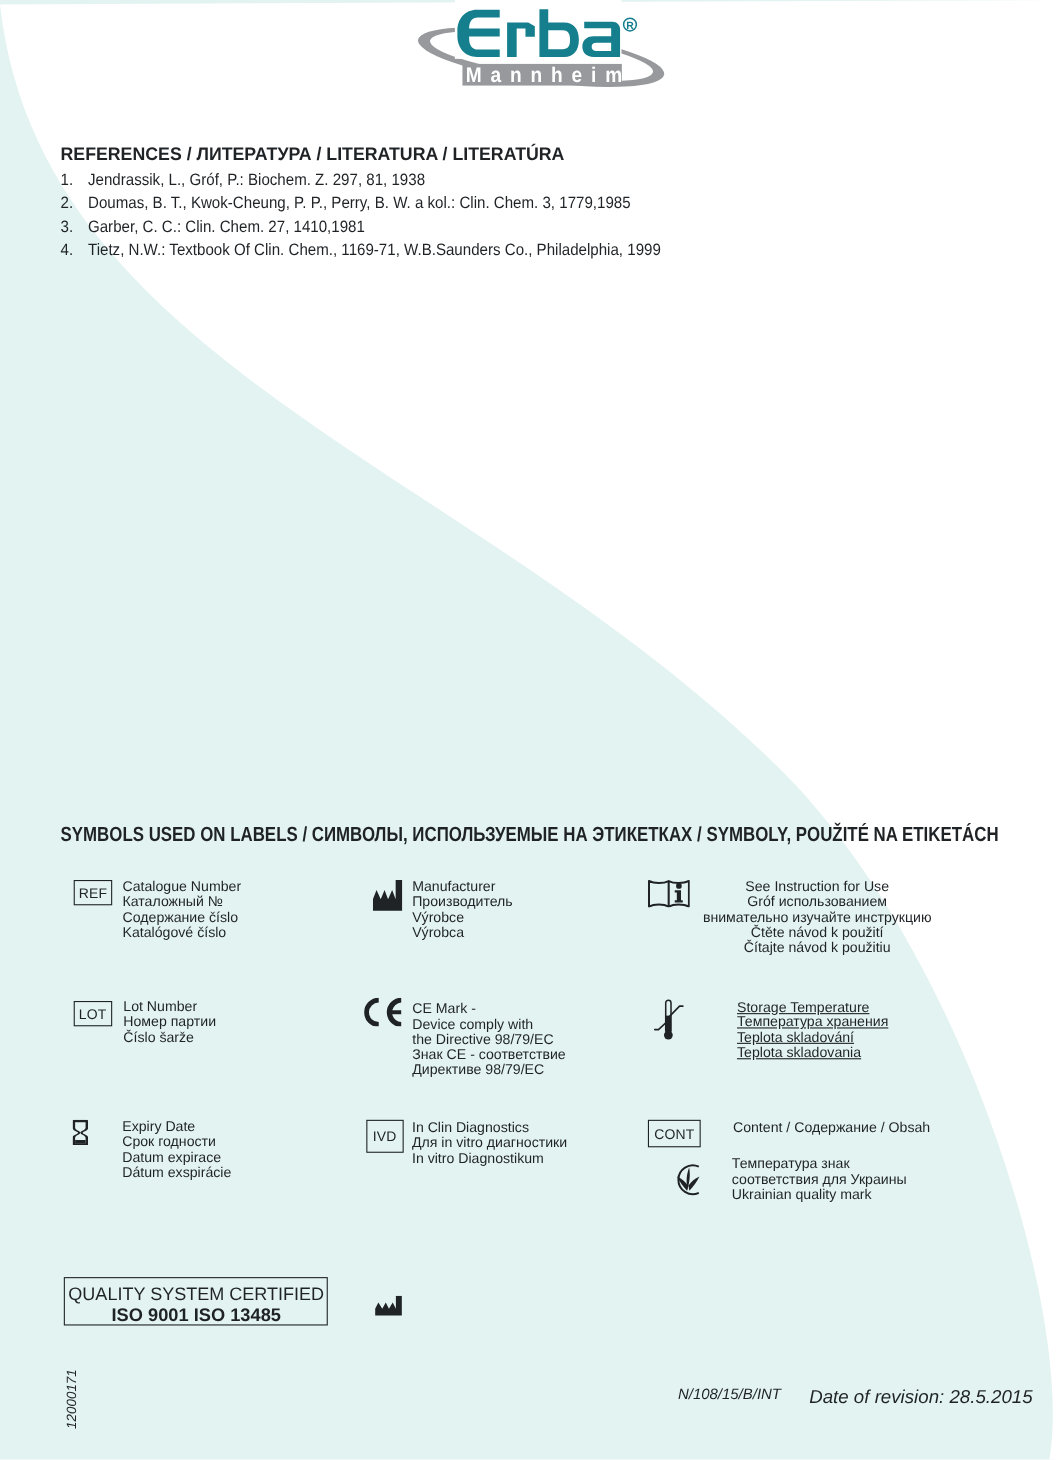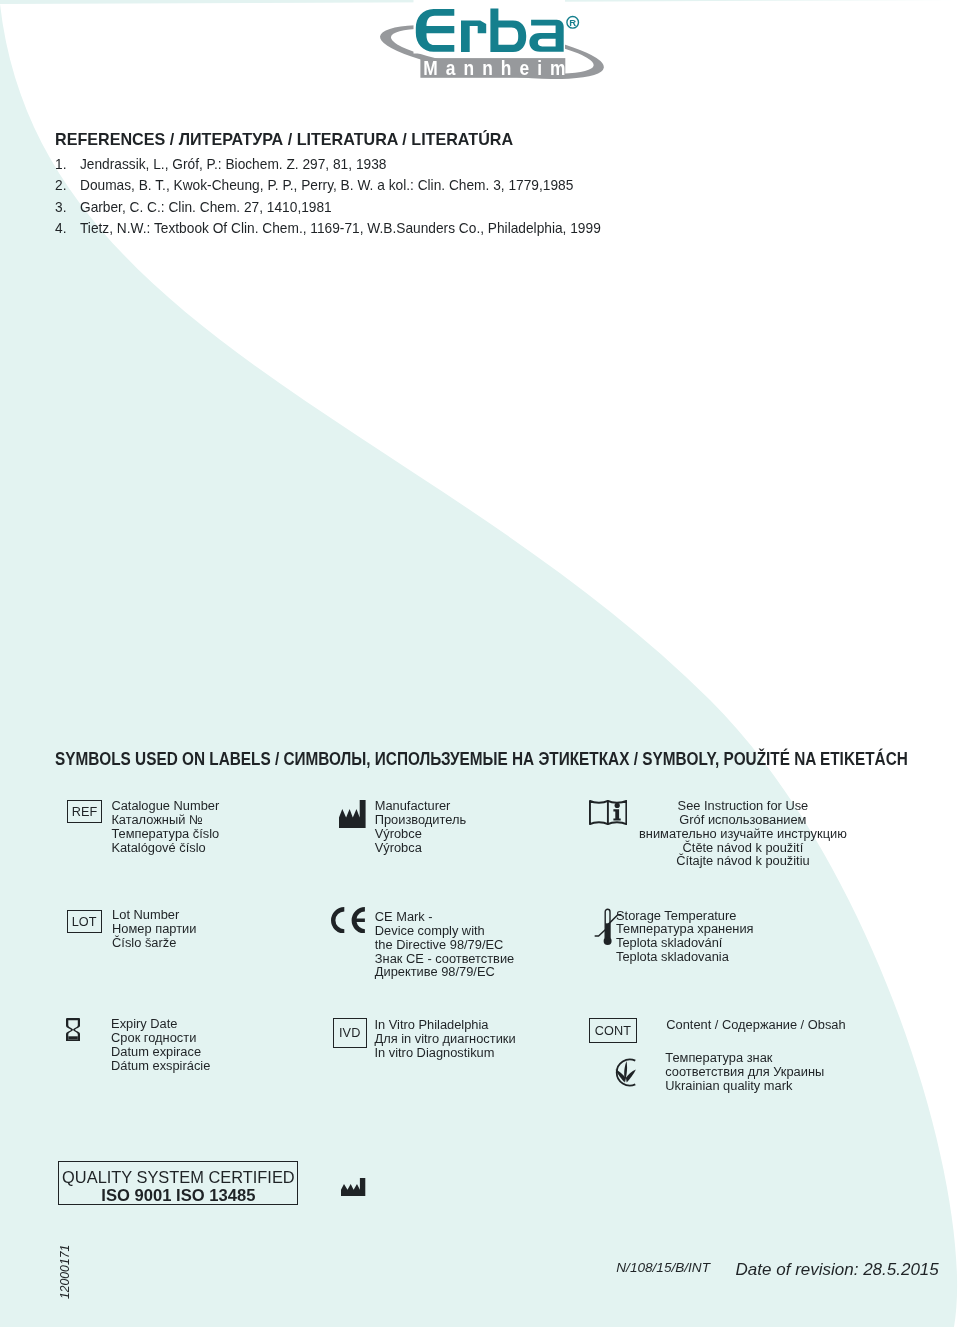--- a/index.html
+++ b/index.html
@@ -96,21 +96,21 @@
         </li>
     </ol>
   </div>
 
   <div id="symhead">SYMBOLS USED ON LABELS / СИМВОЛЫ, ИСПОЛЬЗУЕМЫЕ НА ЭТИКЕТКАХ / SYMBOLY, POUŽITÉ NA ETIKETÁCH</div>
 
   <div class="badge" style="left:66.8px;top:800.1px;width:35.4px;height:23px;">REF</div>
   <div class="txt" style="left:111.4px;top:799px;">
     <div>Catalogue Number</div>
     <div>Каталожный №</div>
-    <div>Температура číslo</div>
+    <div>Содержание číslo</div>
     <div>Katalógové číslo</div>
   </div>
 
   <svg class="ic" style="left:339px;top:799.6px;width:26.6px;height:28.2px;" viewBox="0 0 26.6 28.2">
     <path fill="#1f2326" d="M0,28.2 L0,17.5 L3.3,9.0 L7.1,17.5 L10.6,9.0 L13.8,17.5 L17.5,9.0 L20.7,17.5 L20.7,0 L26.6,0 L26.6,28.2 Z"></path>
   </svg>
   <div class="txt" style="left:374.7px;top:799px;">
     <div>Manufacturer</div>
     <div>Производитель</div>
     <div>Výrobce</div>
@@ -150,21 +150,21 @@
     <div>Знак CE - соответствие</div>
     <div>Директиве 98/79/EC</div>
   </div>
 
   <svg class="ic" style="left:594px;top:907px;width:28px;height:39px;" viewBox="0 0 28 39">
     <path fill="none" stroke="#1f2326" stroke-width="1.5" stroke-linecap="round" stroke-linejoin="round" d="M1.2,29.0 L4.6,29.0 L14.5,19.8 M14.2,17.4 L23.8,7.7 L26.8,7.7"></path>
     <path fill="none" stroke="#1f2326" stroke-width="1.4" d="M11.2,31.0 L11.2,4.7 A2.4,2.4 0 0,1 16.0,4.7 L16.0,31.0"></path>
     <rect fill="#1f2326" x="11.2" y="16.3" width="4.8" height="16.0"></rect>
     <circle fill="#1f2326" cx="13.6" cy="34.0" r="4.0"></circle>
   </svg>
-  <div class="txt" style="left:616px;top:908.5px;">
+  <div class="txt" style="left:670px;top:908.5px;text-decoration:underline;">
     <div>Storage Temperature</div>
     <div>Температура хранения</div>
     <div>Teplota skladování</div>
     <div>Teplota skladovania</div>
   </div>
 
   <svg class="ic" style="left:66px;top:1017.6px;width:14.1px;height:23.7px;" viewBox="0 0 14.1 23.7">
     <path fill="#1f2326" fill-rule="evenodd" d="M0,1.1 A1.1,1.1 0 0,1 1.1,0 L13.0,0 A1.1,1.1 0 0,1 14.1,1.1 L14.1,7.4
              C14.1,10.2 9.15,10.4 9.15,11.85 C9.15,13.3 14.1,13.5 14.1,16.3 L14.1,23.7 L0,23.7
              L0,16.3 C0,13.5 4.95,13.3 4.95,11.85 C4.95,10.4 0,10.2 0,7.4 Z
@@ -174,21 +174,21 @@
   </svg>
   <div class="txt" style="left:111.1px;top:1017px;">
     <div>Expiry Date</div>
     <div>Срок годности</div>
     <div>Datum expirace</div>
     <div>Dátum exspirácie</div>
   </div>
 
   <div class="badge" style="left:332.5px;top:1018.1px;width:34.4px;height:30px;">IVD</div>
   <div class="txt" style="left:374.5px;top:1018px;">
-    <div>In Vitro Philadelphia</div>
+    <div>In Clin Diagnostics</div>
     <div>Для in vitro диагностики</div>
     <div>In vitro Diagnostikum</div>
   </div>
 
   <div class="badge" style="left:588.9px;top:1018.3px;width:48.3px;height:25.1px;">CONT</div>
   <div class="txt" style="left:666.3px;top:1017.5px;">
     <div>Content / Содержание / Obsah</div>
   </div>
 
   <svg class="ic" style="left:609.7px;top:1055.7px;width:28.2px;height:33px;" viewBox="0 0 28.2 33">

